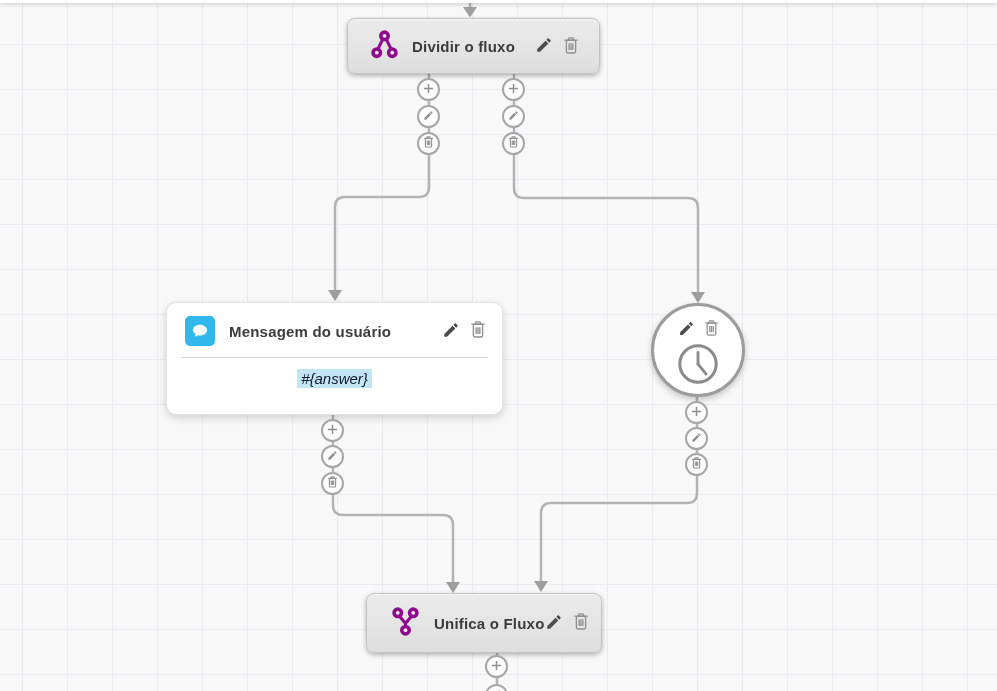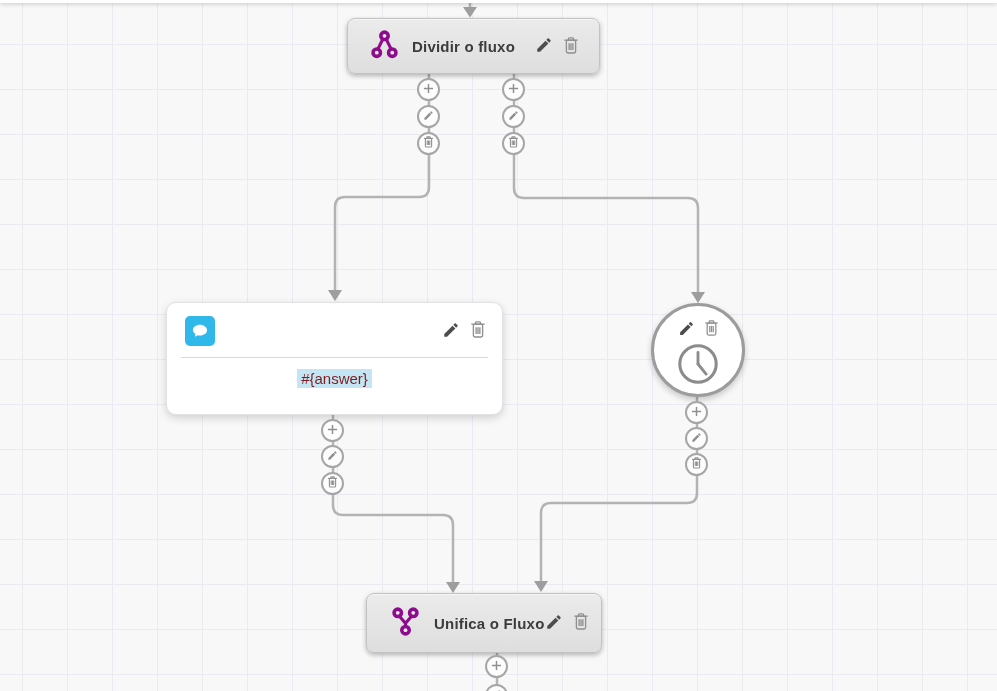--- a/index.html
+++ b/index.html
@@ -45,21 +45,21 @@
   }
   .msg-header{display:flex;align-items:center;padding:13px 16px 11px 18px;}
   .msg-header .node-title{margin-left:14px;}
   .chat-icon-box{
     width:30px;height:30px;border-radius:5px;background:#31b8ea;
     display:flex;align-items:center;justify-content:center;flex:0 0 auto;
   }
   .msg-divider{border-top:1px solid #d8d8d8;margin:0 14px;}
   .msg-body{text-align:center;padding-top:12px;font-size:15px;}
   .var-highlight{
-    color:#7f1d1d;background:#c3e5f4;padding:1px 4px;
+    font-style:italic;color:#0f172a;background:#c3e5f4;padding:1px 4px;
   }
 
   #node-timer{
     left:651px;top:303px;width:94px;height:94px;border-radius:50%;
     background:#ffffff;border:3px solid #9c9c9c;
     box-shadow:0 3px 6px rgba(0,0,0,0.2);
     display:flex;flex-direction:column;align-items:center;padding-top:13px;
   }
   .timer-actions{display:flex;align-items:center;gap:9px;}
   #node-timer svg.clock{margin-top:1px;}
@@ -139,20 +139,21 @@
     </span>
   </div>
 
   <div class="node" id="node-message">
     <div class="msg-header">
       <span class="chat-icon-box">
         <svg width="20" height="20" viewBox="0 0 24 24">
             <path fill="#ffffff" d="M12 4.5c-4.7 0-8.5 2.8-8.5 6.3 0 2 1.2 3.8 3.1 4.9l-.7 3.3 3.6-1.8c.8.2 1.6.3 2.5.3 4.7 0 8.5-2.8 8.5-6.3S16.7 4.5 12 4.5z"></path>
           </svg>
       </span>
+      <span class="node-title">Mensagem do usuário</span>
       <span class="node-actions">
         <button class="icon-btn">
           <span>
             <svg width="18" height="18" viewBox="0 0 24 24" fill="#4d4d4d">
                 <path d="M3 17.25V21h3.75L17.81 9.94l-3.75-3.75L3 17.25zM20.71 7.04c.39-.39.39-1.02 0-1.41l-2.34-2.34c-.39-.39-1.02-.39-1.41 0l-1.83 1.83 3.75 3.75 1.83-1.83z"></path>
               </svg>
           </span>
         </button>
         <button class="icon-btn">
           <span>

